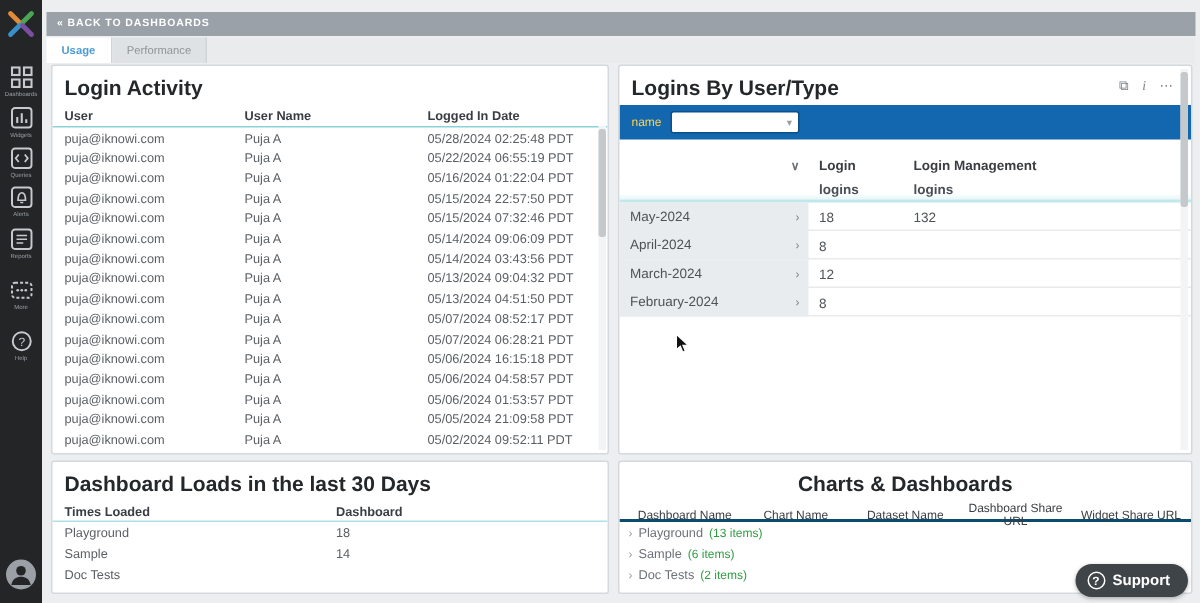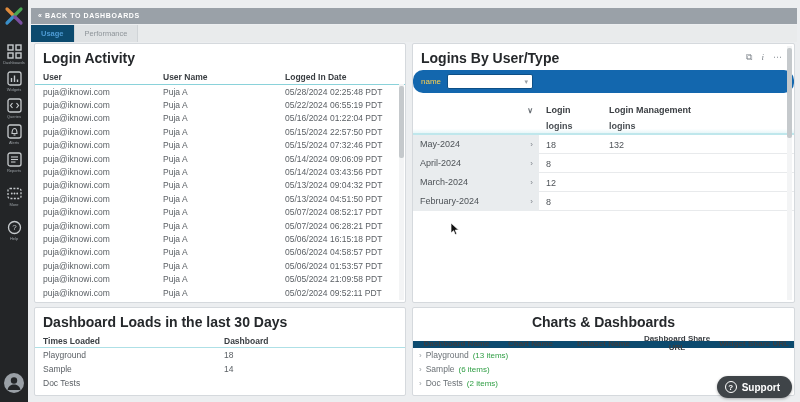--- a/index.html
+++ b/index.html
@@ -14,21 +14,21 @@
   .side-item .ic { display:block; margin:0 auto; width:15px; height:15px; }
   .side-item .lbl { display:block; font-size:4px; color:#9aa0a5; margin-top:1px; letter-spacing:0; }
   .avatar { position:absolute; left:4px; top:373px; width:20px; height:20px; border-radius:50%; background:#9aa0a6; display:flex; align-items:center; justify-content:center; cursor:pointer; }
 
   
   .topbar { position:absolute; left:31px; top:8px; width:766px; height:16px; background:#9aa1a8; color:#fff;
             font-size:7px; font-weight:bold; letter-spacing:.6px; line-height:16px; padding-left:7px; cursor:pointer; }
   .tabsrow { position:absolute; left:31px; top:25px; width:766px; height:17px; background:#e9ebec; display:flex; }
   .tab { height:17px; padding:0 10px; font-size:7.5px; line-height:17px; color:#8e9499; background:#dfe2e4;
          border-right:1px solid #d0d4d7; cursor:pointer; }
-  .tab.active { background:#0c4a6e; color:#4e9bd4; font-weight:bold; }
+  .tab.active { background:#ffffff; color:#4e9bd4; font-weight:bold; }
 
   
   .panel { position:absolute; background:#fff; border:1px solid #d5d9dd; border-radius:2px; overflow:hidden; }
   .panel-title { font-size:14px; font-weight:bold; color:#25282b; padding:6px 8px 4px 8px; }
 
   #p-login  { left:34px;  top:43px;  width:372px; height:260px; }
   #p-type   { left:412px; top:43px;  width:383px; height:260px; }
   #p-loads  { left:34px;  top:307px; width:372px; height:89px; }
   #p-charts { left:412px; top:307px; width:383px; height:89px;text-align:center; }
 
@@ -37,21 +37,21 @@
   .la-head { height:15px; font-size:8.5px; font-weight:bold; color:#3a3e42; border-bottom:1px solid #8ad2da; }
   .la-body { height:226px; overflow:hidden; }
   .la-row { height:13.4px; font-size:8.5px; color:#5a5f64; }
   .vscroll { position:absolute; right:1px; width:5px; background:#f3f4f5; }
   .vthumb { position:absolute; left:0; width:5px; background:#c5c9cc; border-radius:2px; cursor:grab; }
 
   
   .pt-titlerow { display:flex; align-items:center; }
   .pt-icons { margin-left:auto; display:flex; gap:9px; padding-right:12px; color:#7d838a; font-size:9px; align-items:center; }
   .pt-icons span { cursor:pointer; }
-  .filterbar { height:23px; background:#1367ae; display:flex; align-items:center; padding-left:8px;border-radius:10px; }
+  .filterbar { height:23px; background:#1367ae; display:flex; align-items:center; padding-left:8px; }
   .filterbar .flabel { color:#ffd14d; font-size:8px; margin-right:6px; }
   .fselect { width:86px; height:15px; background:#fff; border-radius:2px; border:1px solid #0d4f86;
              display:flex; align-items:center; justify-content:flex-end; padding-right:4px; color:#8b9096; font-size:7px; cursor:pointer; }
   .pt-table { margin-top:8px; font-size:9px; }
   .pt-ghead, .pt-shead, .pt-row { display:grid; grid-template-columns:126px 63px 120px 1fr; }
   .pt-ghead { height:18px; align-items:center; font-weight:bold; color:#3a3e42; }
   .pt-ghead .chev-col { text-align:right; padding-right:6px; color:#6a7076; font-size:8px; }
   .pt-shead { height:16px; align-items:center; font-weight:bold; color:#4a4f54; border-bottom:2px solid #bfe7ec; background:linear-gradient(#fff 70%, #e8f6f8); }
   .pt-ghead > div, .pt-shead > div, .pt-row > div { padding-left:7px; }
   .pt-row { height:19px; align-items:center; color:#4e5358; border-bottom:1px solid #e8eaec; cursor:pointer; }
@@ -59,21 +59,21 @@
   .pt-row .period .ptxt { flex:1; }
   .pt-row .period .pchev { padding-right:6px; color:#7d838a; font-size:8px; }
 
   
   .dl-head, .dl-row { display:grid; grid-template-columns:181px 1fr; padding-left:8px; align-items:center; }
   .dl-head { height:14px; font-size:8.5px; font-weight:bold; color:#3a3e42; border-bottom:1px solid #aee0e6; }
   .dl-row { height:14px; font-size:8.5px; color:#5a5f64; }
 
   
   .cd-head { display:grid; grid-template-columns:75px 73px 73px 74px 1fr; padding-left:6px; align-items:center;
-             height:14px; font-size:8px; font-weight:bold; color:#3a3e42; border-bottom:7px solid #0c4a6e; }
+             height:14px; font-size:8px; font-weight:normal; color:#3a3e42; border-bottom:2px solid #0c4a6e; }
   .cd-row { display:flex; align-items:center; height:14px; padding-left:6px; font-size:8.5px; cursor:pointer; }
   .cd-row .arrow { color:#9aa0a5; font-size:8px; margin-right:4px; }
   .cd-row .nm { color:#6b7176; margin-right:4px; }
   .cd-row .cnt { color:#2f9e44; font-size:8px; }
 
   
   .support { position:absolute; right:8px; bottom:4px; height:22px; padding:0 12px 0 8px; background:#3f4448; color:#fff;
              border:none; border-radius:12px; font-family:"Liberation Sans",sans-serif; font-size:10px; font-weight:bold;
              display:flex; align-items:center; gap:5px; cursor:pointer; box-shadow:0 1px 3px rgba(0,0,0,.3); }
   .support .qm { width:12px; height:12px; border:1.3px solid #fff; border-radius:50%; font-size:8px; line-height:11px;

